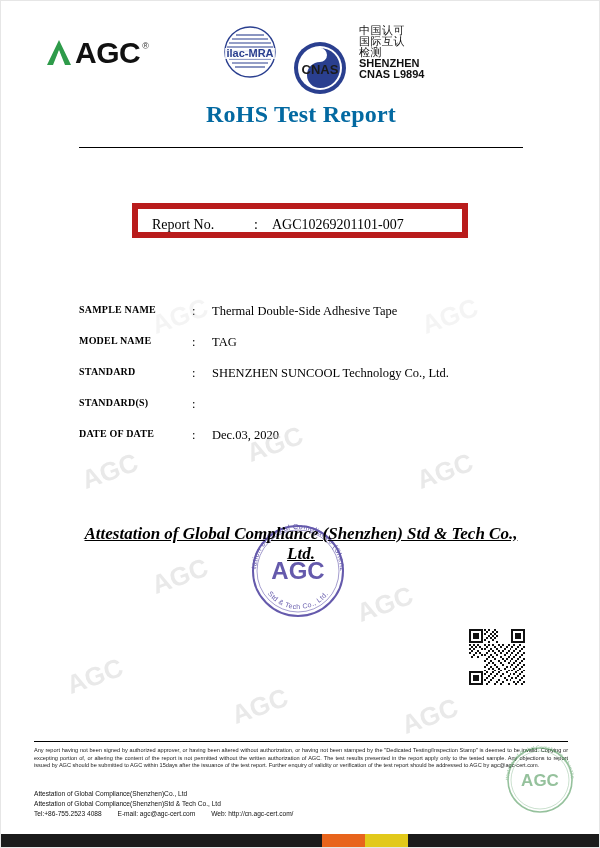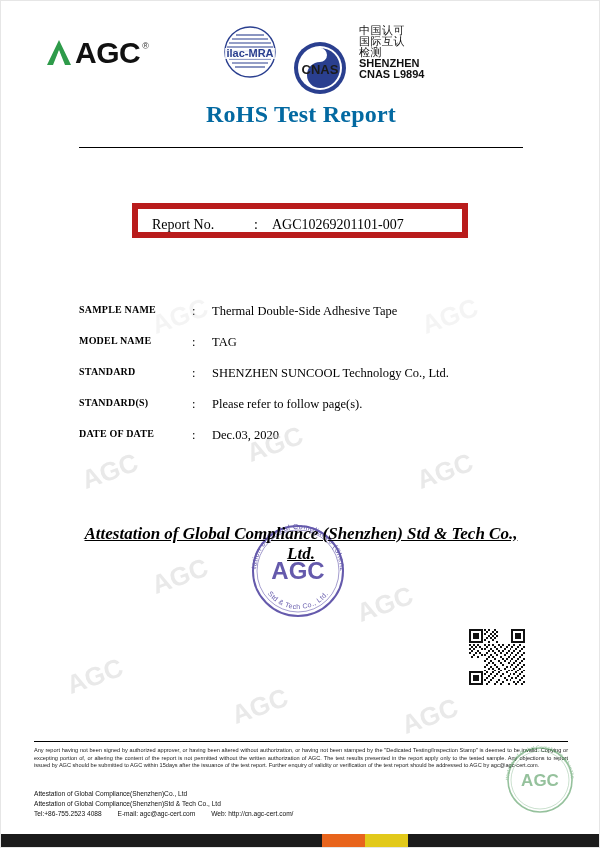--- a/index.html
+++ b/index.html
@@ -349,21 +349,20 @@
       <span class="v">TAG</span>
     </div>
     <div class="field-row">
       <span class="k">STANDARD</span>
       <span class="c">:</span>
       <span class="v">SHENZHEN  SUNCOOL  Technology Co., Ltd.</span>
     </div>
     <div class="field-row">
       <span class="k">STANDARD(S)</span>
       <span class="c">:</span>
-      <span class="v">Please refer to follow page(s).</span>
     </div>
     <div class="field-row">
       <span class="k">DATE OF DATE</span>
       <span class="c">:</span>
       <span class="v">Dec.03, 2020</span>
     </div>
   </div>
 
   <div class="wm" style="left:80px;  top:455px;">AGC</div>
   <div class="wm" style="left:245px; top:428px;">AGC</div>

